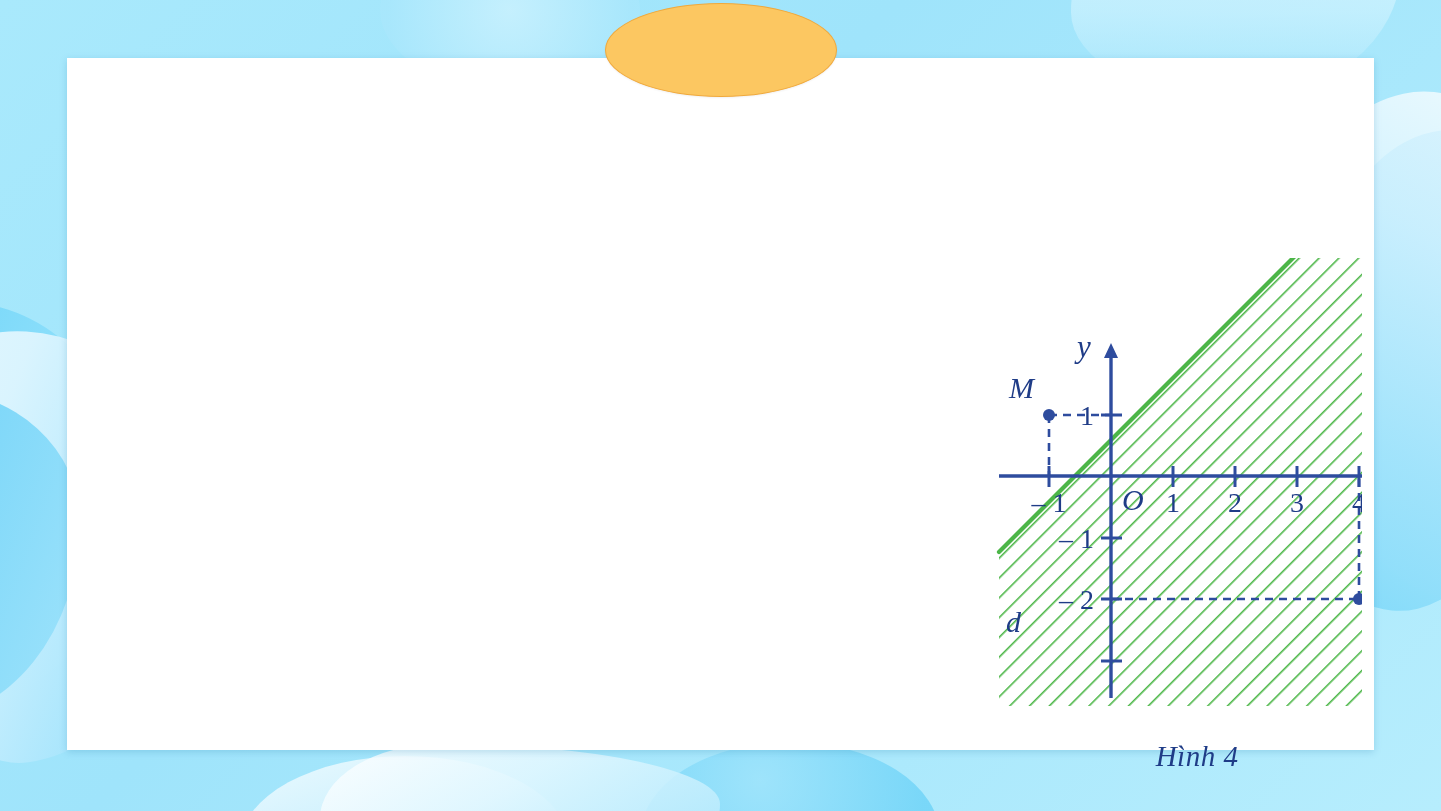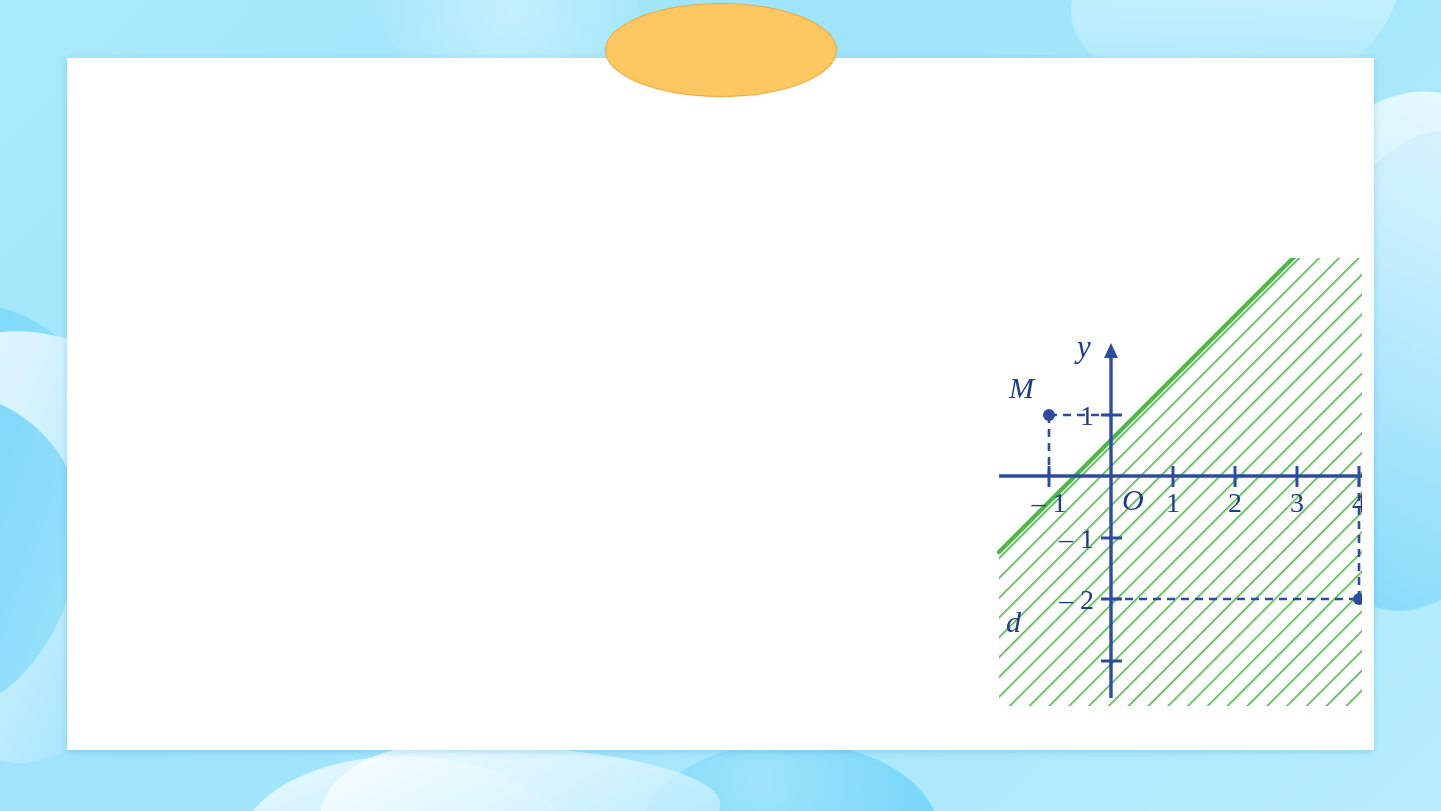--- a/index.html
+++ b/index.html
@@ -251,15 +251,16 @@
         <text x="313" y="254" text-anchor="middle" font-family="Liberation Serif, serif" font-size="28" fill="#1f3c87">2</text>
         <text x="375" y="254" text-anchor="middle" font-family="Liberation Serif, serif" font-size="28" fill="#1f3c87">3</text>
         <text x="437" y="254" text-anchor="middle" font-family="Liberation Serif, serif" font-size="28" fill="#1f3c87">4</text>
 
         <text x="172" y="167" text-anchor="end" font-family="Liberation Serif, serif" font-size="28" fill="#1f3c87">1</text>
         <text x="172" y="290" text-anchor="end" font-family="Liberation Serif, serif" font-size="28" fill="#1f3c87">– 1</text>
         <text x="172" y="351" text-anchor="end" font-family="Liberation Serif, serif" font-size="28" fill="#1f3c87">– 2</text>
       </svg>
     </div>
 
+    <div class="figure-caption">Hình 4</div>
 
   </div>
 </div>
 
 </body></html>

